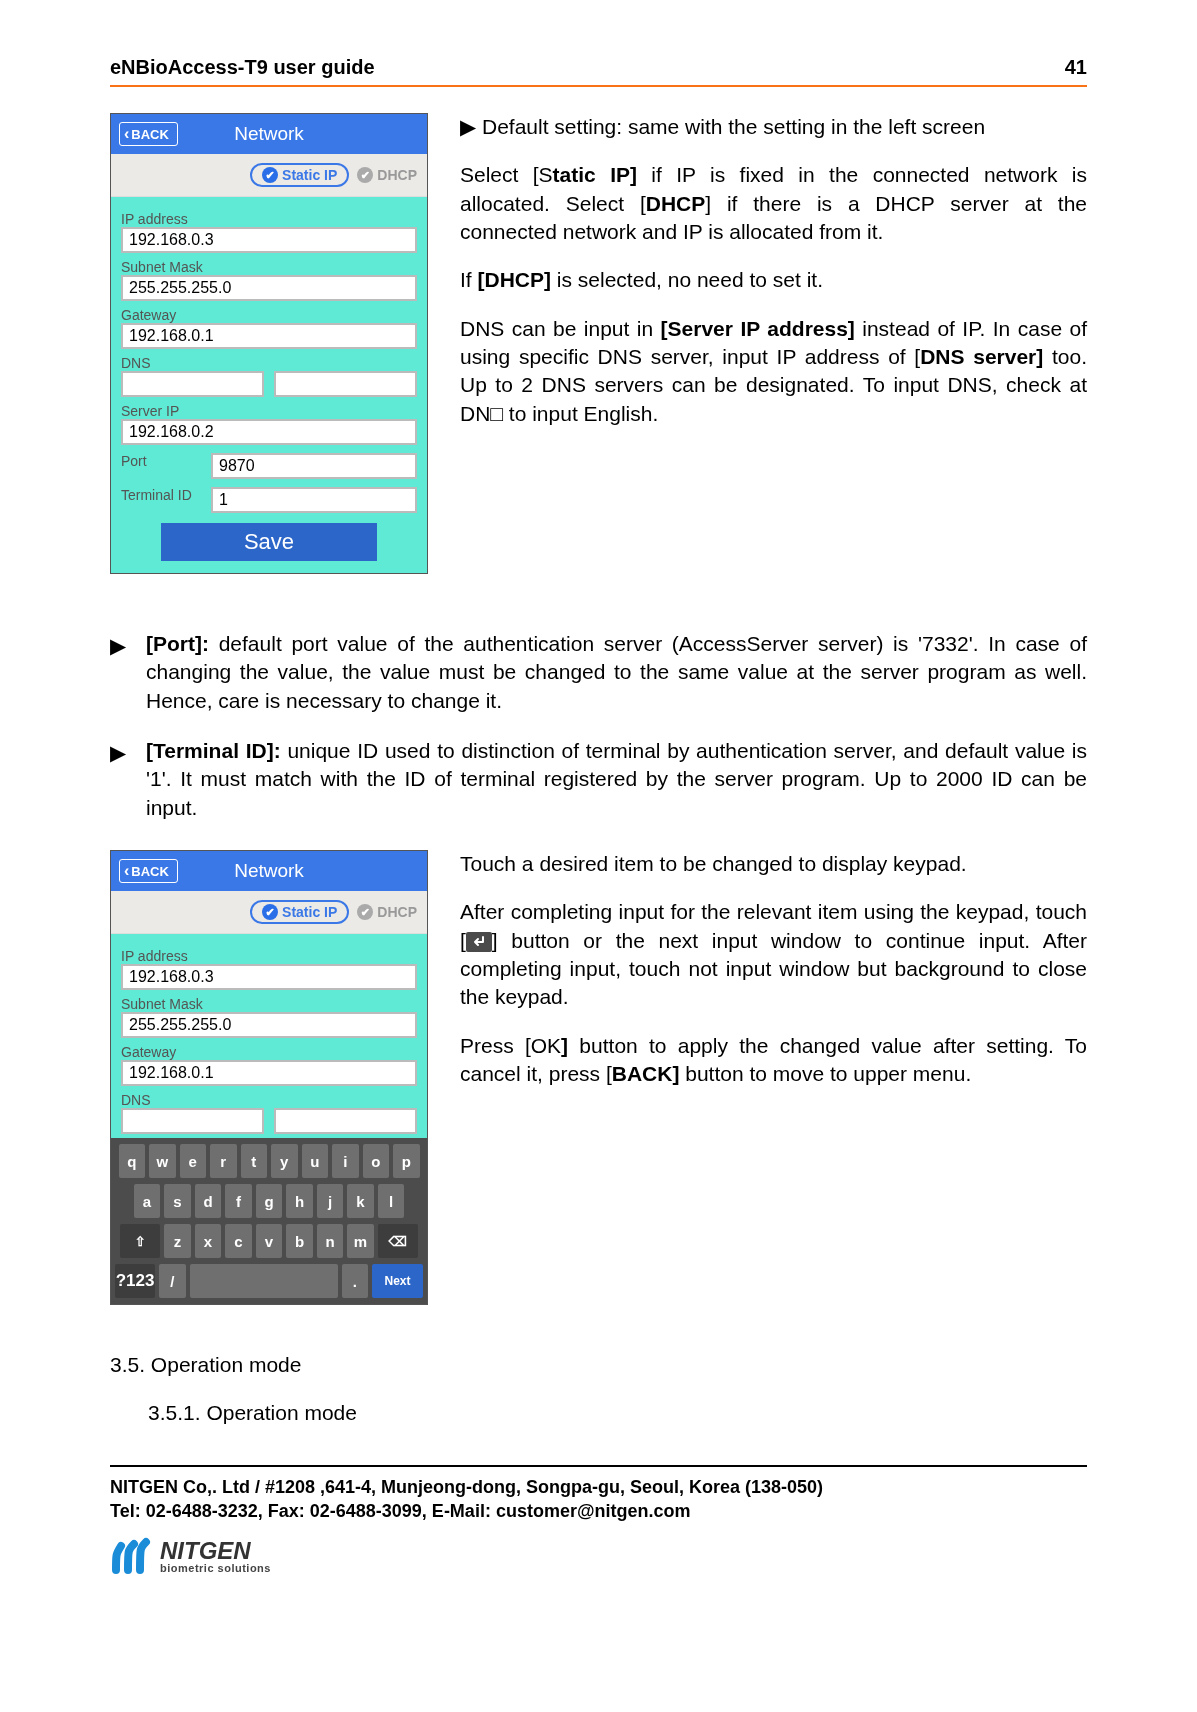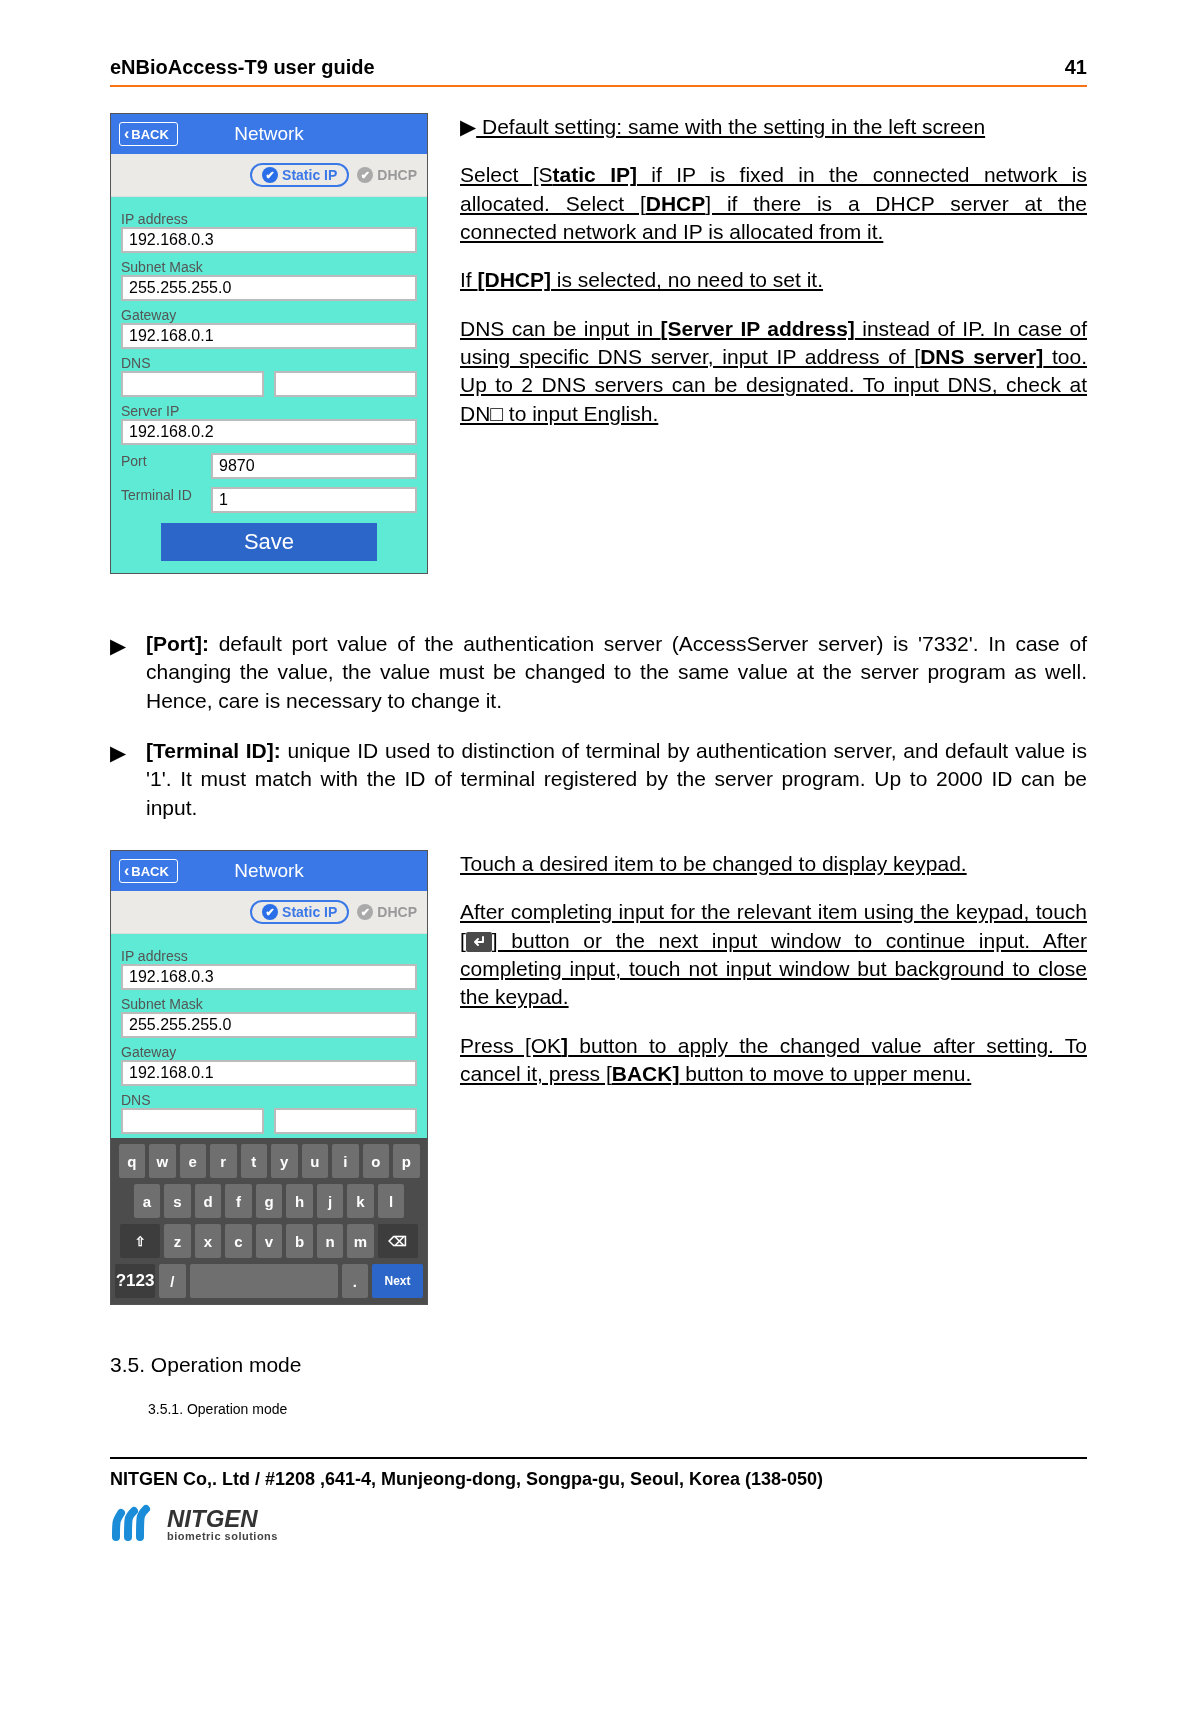--- a/index.html
+++ b/index.html
@@ -205,58 +205,58 @@
     vertical-align: middle;
     position: relative;
   }
   .enter-icon svg { position:absolute; top:2px; left:3px; }
 
   .section-heading {
     font-size: 21px;
     margin-top: 38px;
   }
   .sub-heading {
-    font-size: 14px;
+    font-size: 21px;
     margin-top: 24px;
     margin-left: 38px;
     margin-bottom: 28px;
   }
 
   .footer {
     border-top: 2px solid #000;
     margin-top: 40px;
     padding-top: 8px;
     display: flex;
     justify-content: space-between;
     align-items: flex-start;
     font-size: 18px;
     font-weight: bold;
     line-height: 1.35;
     flex-direction: column;
   }
   .logo {
     display: flex;
     align-items: center;
-    gap: 15px;
+    gap: 8px;
     margin-top: 12px;
   }
   .logo-mark {
     width: 42px; height: 42px; position: relative;
   }
   .logo-text {
     display: flex; flex-direction: column; line-height: 1;
   }
   .logo-text .big {
     font-style: italic; font-weight: 900; font-size: 24px; color: #333;
   }
   .logo-text .small {
     font-weight: bold; font-size: 11px; color: #444; letter-spacing: 0.5px;
   }
 
-  .para { margin-bottom: 20px; text-decoration: underline; }
+  .para { margin-bottom: 20px; }
   b { font-weight: bold; }
 </style>
 </head>
 <body>
 
 <div class="page">
 
   <div class="header-row">
     <span>eNBioAccess-T9 user guide</span>
     <span>41</span>
@@ -442,20 +442,21 @@
       </div>
     </div>
   </div>
 
   <div class="section-heading">3.5. Operation mode</div>
   <div class="sub-heading">3.5.1. Operation mode</div>
 
   <div class="footer">
     <div>
       <div>NITGEN Co,. Ltd / #1208 ,641-4, Munjeong-dong, Songpa-gu, Seoul, Korea (138-050)</div>
+      <div>Tel: 02-6488-3232, Fax: 02-6488-3099, E-Mail: customer@nitgen.com</div>
     </div>
     <div class="logo">
       <div class="logo-mark">
         <svg width="42" height="42" viewBox="0 0 42 42">
           <path d="M6 34 C6 18 6 18 11 10" stroke="#1a8cd8" stroke-width="8" fill="none" stroke-linecap="round"></path>
           <path d="M18 34 C18 14 18 14 24 8" stroke="#1a8cd8" stroke-width="8" fill="none" stroke-linecap="round"></path>
           <path d="M30 34 C30 12 30 12 36 6" stroke="#1a8cd8" stroke-width="8" fill="none" stroke-linecap="round"></path>
         </svg>
       </div>
       <div class="logo-text">

